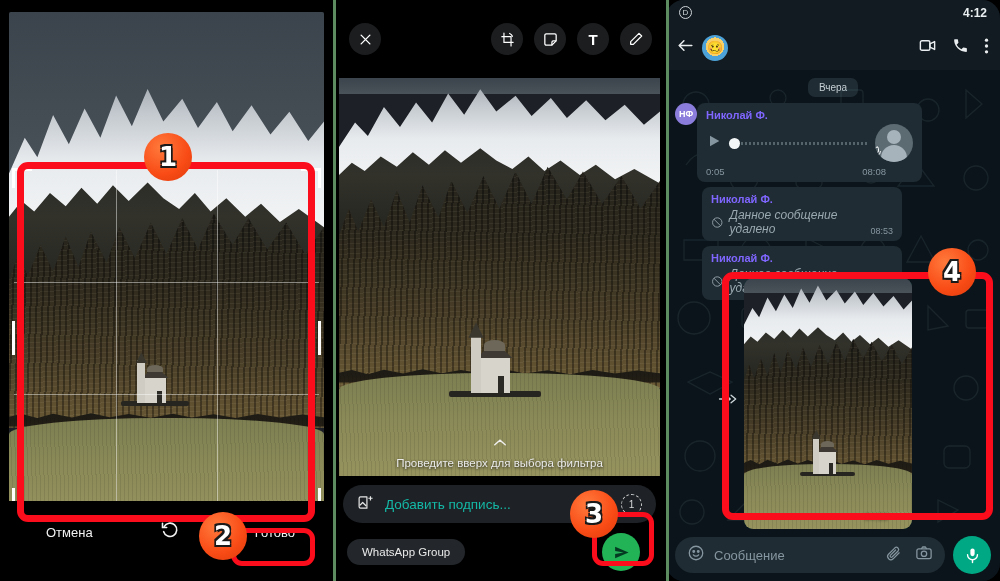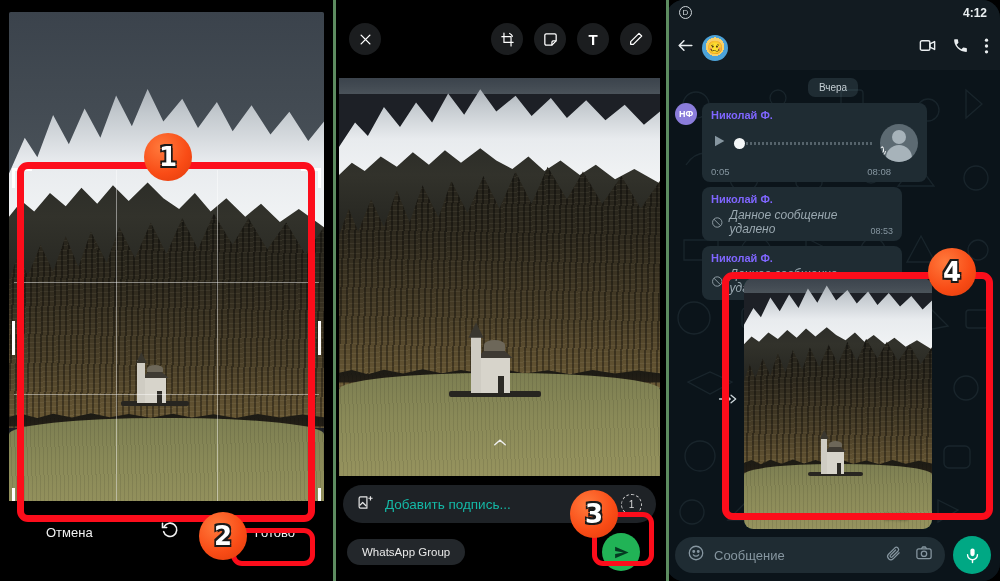--- a/index.html
+++ b/index.html
@@ -159,21 +159,21 @@
 
   .chatbg { position:absolute; left:0; right:0; top:70px; bottom:52px;
     background:#0b141a; overflow:hidden; }
   .doodle { position:absolute; inset:0; opacity:.14; }
   .daychip { margin:8px auto 6px; width:max-content; background:#1f2c33;
     color:#c5cfd4; font-size:10px; padding:4px 11px; border-radius:7px; }
   .msgs { position:absolute; inset:0; padding:0 8px; }
   .row { display:flex; align-items:flex-start; margin:0 0 5px 0; }
   .bav { width:22px; height:22px; border-radius:50%; background:#8b7ddb; color:#fff;
     font-size:9px; font-weight:bold; display:flex; align-items:center;
-    justify-content:center; margin-right:5px; flex:none; }
+    justify-content:center; flex:none; }
   .bub { background:#1f2c33; border-radius:8px; padding:6px 9px 5px;
     position:relative; }
   .bname { color:#7f66ff; font-size:11px; font-weight:bold; margin-bottom:3px; }
   .voice { display:flex; align-items:center; gap:7px; }
   .vtrack { position:relative; width:152px; height:3px;
     background:repeating-linear-gradient(90deg,#55636b 0 2px,transparent 2px 4px); }
   .vdot { position:absolute; left:0; top:-4px; width:11px; height:11px;
     border-radius:50%; background:#f3f6f7; }
   .vmeta { display:flex; justify-content:space-between; color:#8696a0;
     font-size:9.5px; margin-top:4px; }
@@ -182,21 +182,21 @@
   .vpic::before { content:""; position:absolute; left:50%; top:17%;
     transform:translateX(-50%); width:14px; height:14px; border-radius:50%;
     background:#a7b3ba; }
   .vpic::after { content:""; position:absolute; left:50%; top:56%;
     transform:translateX(-50%); width:26px; height:22px; border-radius:13px 13px 0 0;
     background:#a7b3ba; }
   .deleted { display:flex; align-items:center; gap:6px; }
   .deleted .t { color:#9aa8b0; font-size:12px; font-style:italic; }
   .dtime { color:#8696a0; font-size:9px; margin-left:10px; align-self:flex-end; }
 
-  .imgmsg { position:absolute; left:78px; top:278px; width:188px; bottom:52px;
+  .imgmsg { position:absolute; left:78px; top:278px; width:168px; bottom:52px;
     background:#005c4b; border-radius:9px; padding:3px; z-index:8; overflow:hidden; }
   .imgmsg .photo { inset:0; border-radius:7px; }
   .imgmsg .stamp { position:absolute; right:8px; bottom:8px; color:#e7f2ec;
     font-size:9.5px; z-index:9; text-shadow:0 1px 3px rgba(0,0,0,.9);
     display:flex; align-items:center; gap:3px; }
   .fwd { position:absolute; left:52px; top:392px; color:#cfd8dc; z-index:9;
     font-size:15px; }
 
   .inbar { position:absolute; left:0; right:0; bottom:0; height:52px;
     background:#0b141a; display:flex; align-items:center; z-index:20; }
@@ -334,20 +334,21 @@
             <div class="ch-spire"></div>
           <div class="ch-door"></div>
         </div>
       </div>
 
       <div class="filter-chev">
         <svg width="14" height="9" viewBox="0 0 24 14" fill="none" stroke="#eee" stroke-width="2.4" stroke-linecap="round">
             <path d="M3 11l9-8 9 8"></path>
           </svg>
       </div>
+      <div class="filter-hint">Проведите вверх для выбора фильтра</div>
 
       <div class="cap-bar">
         <span>
           <svg width="17" height="17" viewBox="0 0 24 24" fill="none" stroke="#e6e6e6" stroke-width="1.7" stroke-linejoin="round">
             <path d="M3 6a2 2 0 0 1 2-2h9v16H5a2 2 0 0 1-2-2z"></path>
             <path d="M4 16l4-4 5 5"></path>
               <path d="M19 3v6M16 6h6"></path>
           </svg>
         </span>
         <span class="txt">Добавить подпись...</span>

